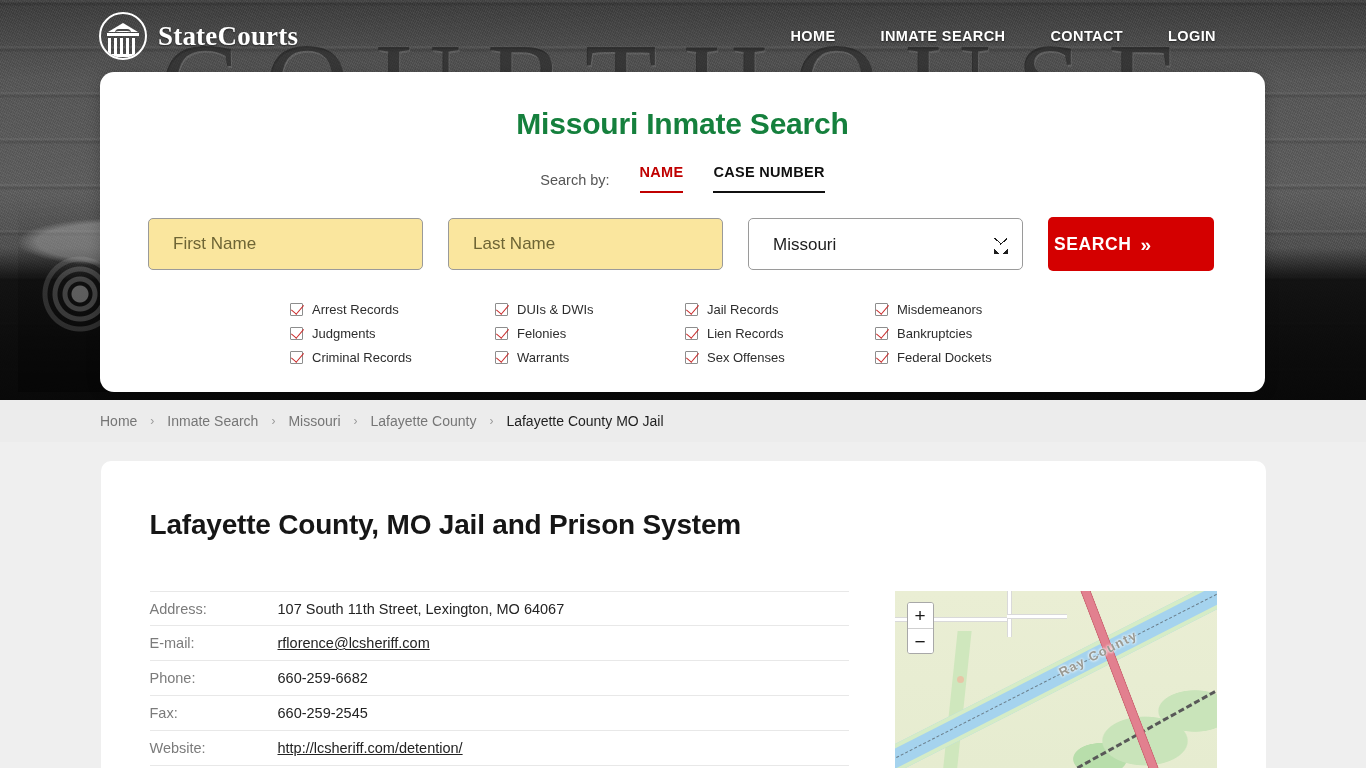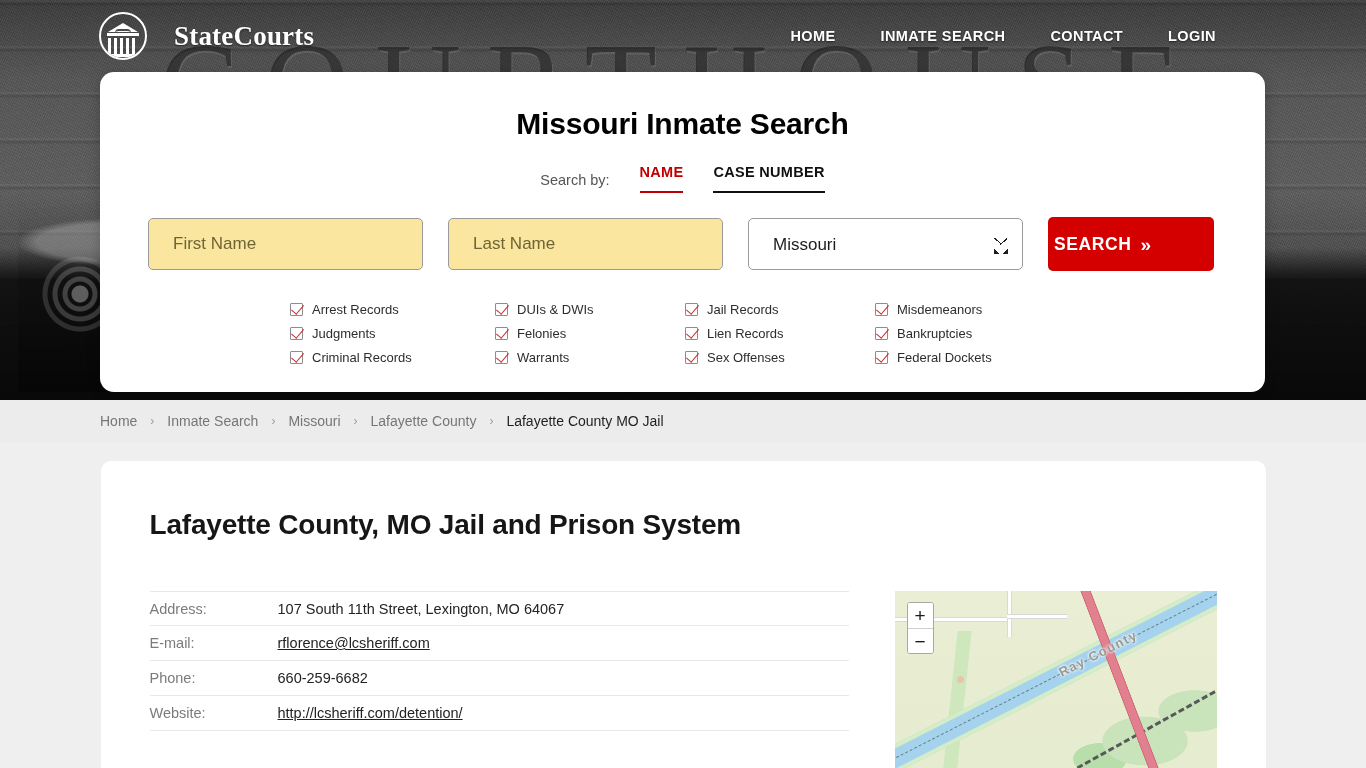--- a/index.html
+++ b/index.html
@@ -69,21 +69,21 @@
     filter: blur(0.4px);
   }
 
   .hero-topbar {
     position: relative;
     height: 72px;
     display: flex;
     align-items: center;
     padding: 0 150px 0 99px;
   }
-  .brand { display: flex; align-items: center; gap: 27px; }
+  .brand { display: flex; align-items: center; gap: 11px; }
   .brand-logo {
     width: 48px; height: 48px;
     border: 2.5px solid #ffffff;
     border-radius: 50%;
     position: relative;
     overflow: hidden;
     flex: none;
   }
   .brand-logo .pediment {
     position: absolute; left: 50%; top: 9px;
@@ -151,21 +151,21 @@
     height: 320px;
     background: #ffffff;
     border-radius: 14px;
     box-shadow: 0 2px 14px rgba(0,0,0,0.22);
     padding: 26px 48px 0;
   }
   .search-title {
     text-align: center;
     font-size: 30px;
     font-weight: bold;
-    color: #000000;
+    color: #15803d;
     margin: 9px 0 0;
     letter-spacing: -0.2px;
   }
   .search-by-row {
     display: flex;
     align-items: flex-end;
     justify-content: center;
     gap: 30px;
     margin-top: 23px;
   }
@@ -570,20 +570,24 @@
           <div class="info-value">
             <a>rflorence@lcsheriff.com</a>
           </div>
         </div>
 
         <div class="info-row">
           <div class="info-label">Phone:</div>
           <div class="info-value">660-259-6682</div>
         </div>
 
+        <div class="info-row">
+          <div class="info-label">Fax:</div>
+          <div class="info-value">660-259-2545</div>
+        </div>
 
         <div class="info-row">
           <div class="info-label">Website:</div>
           <div class="info-value">
             <a>http://lcsheriff.com/detention/</a>
           </div>
         </div>
 
       </div>
 

